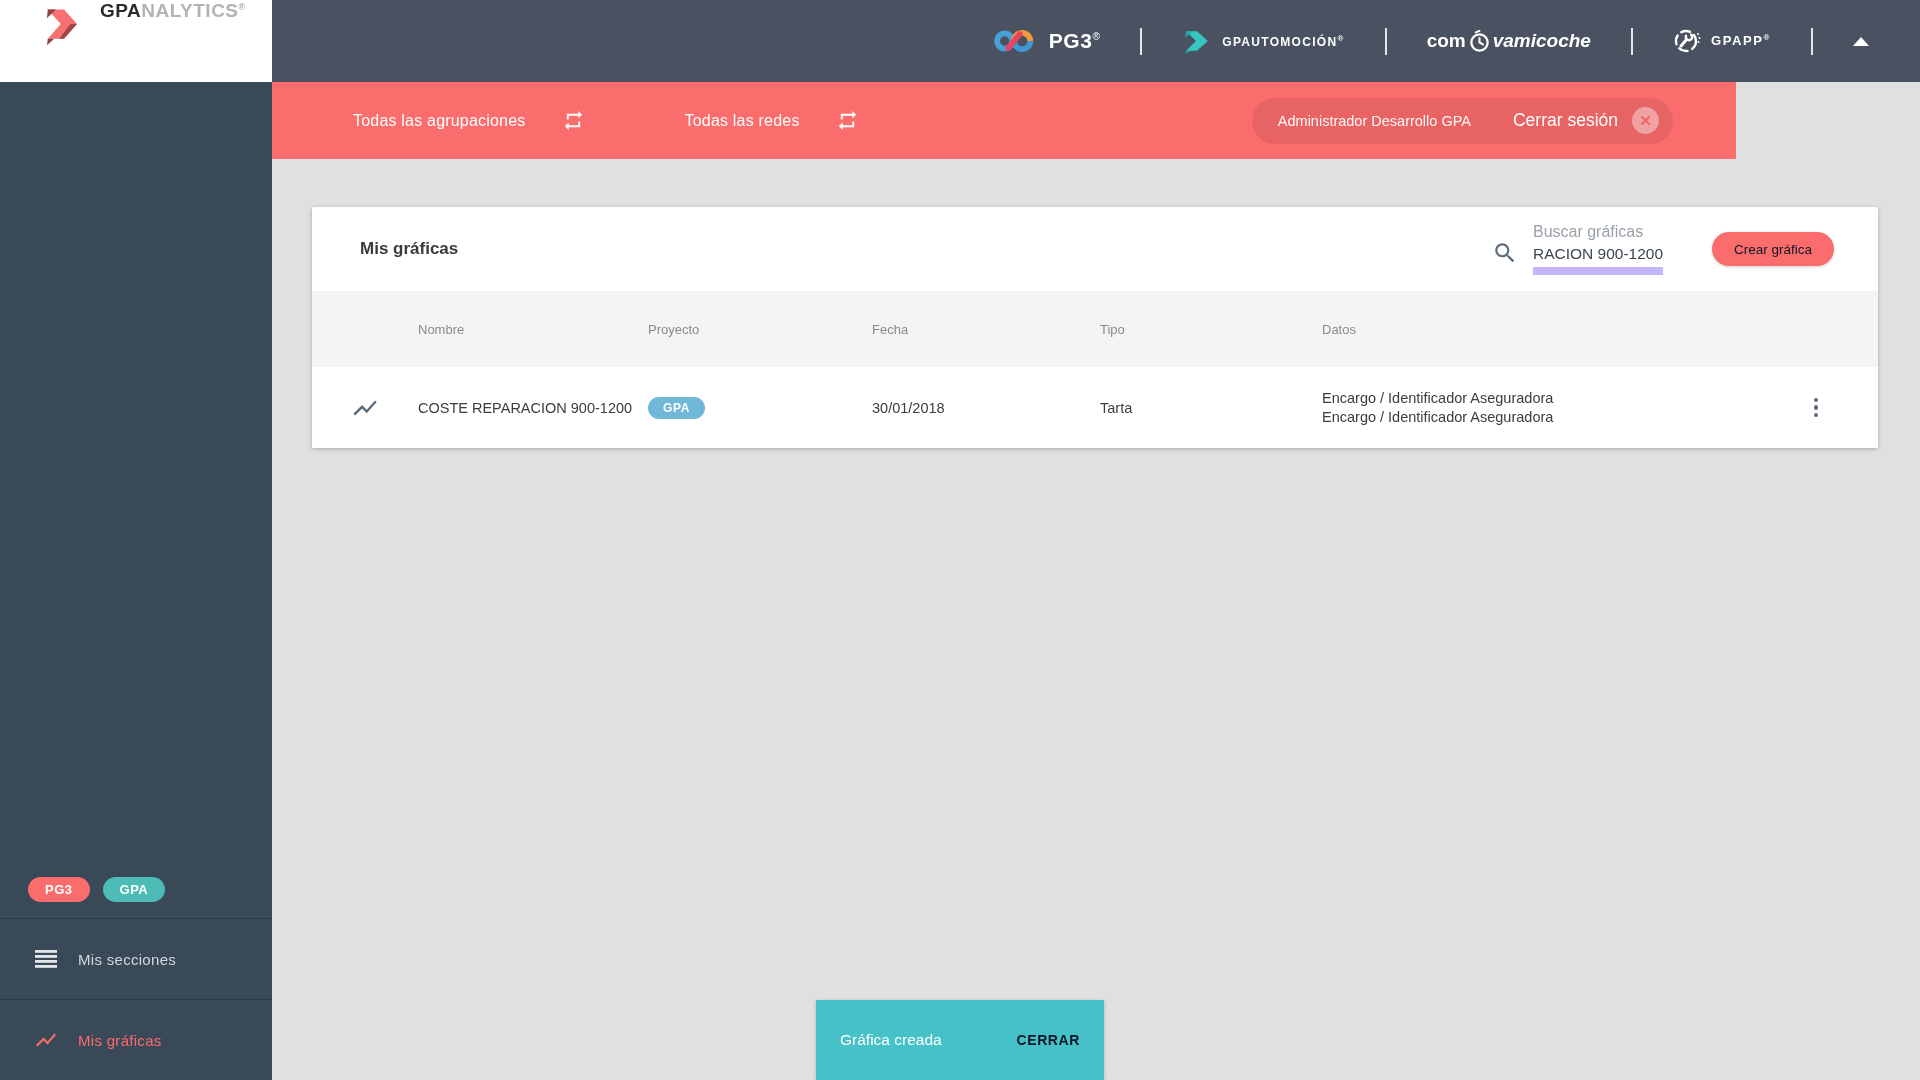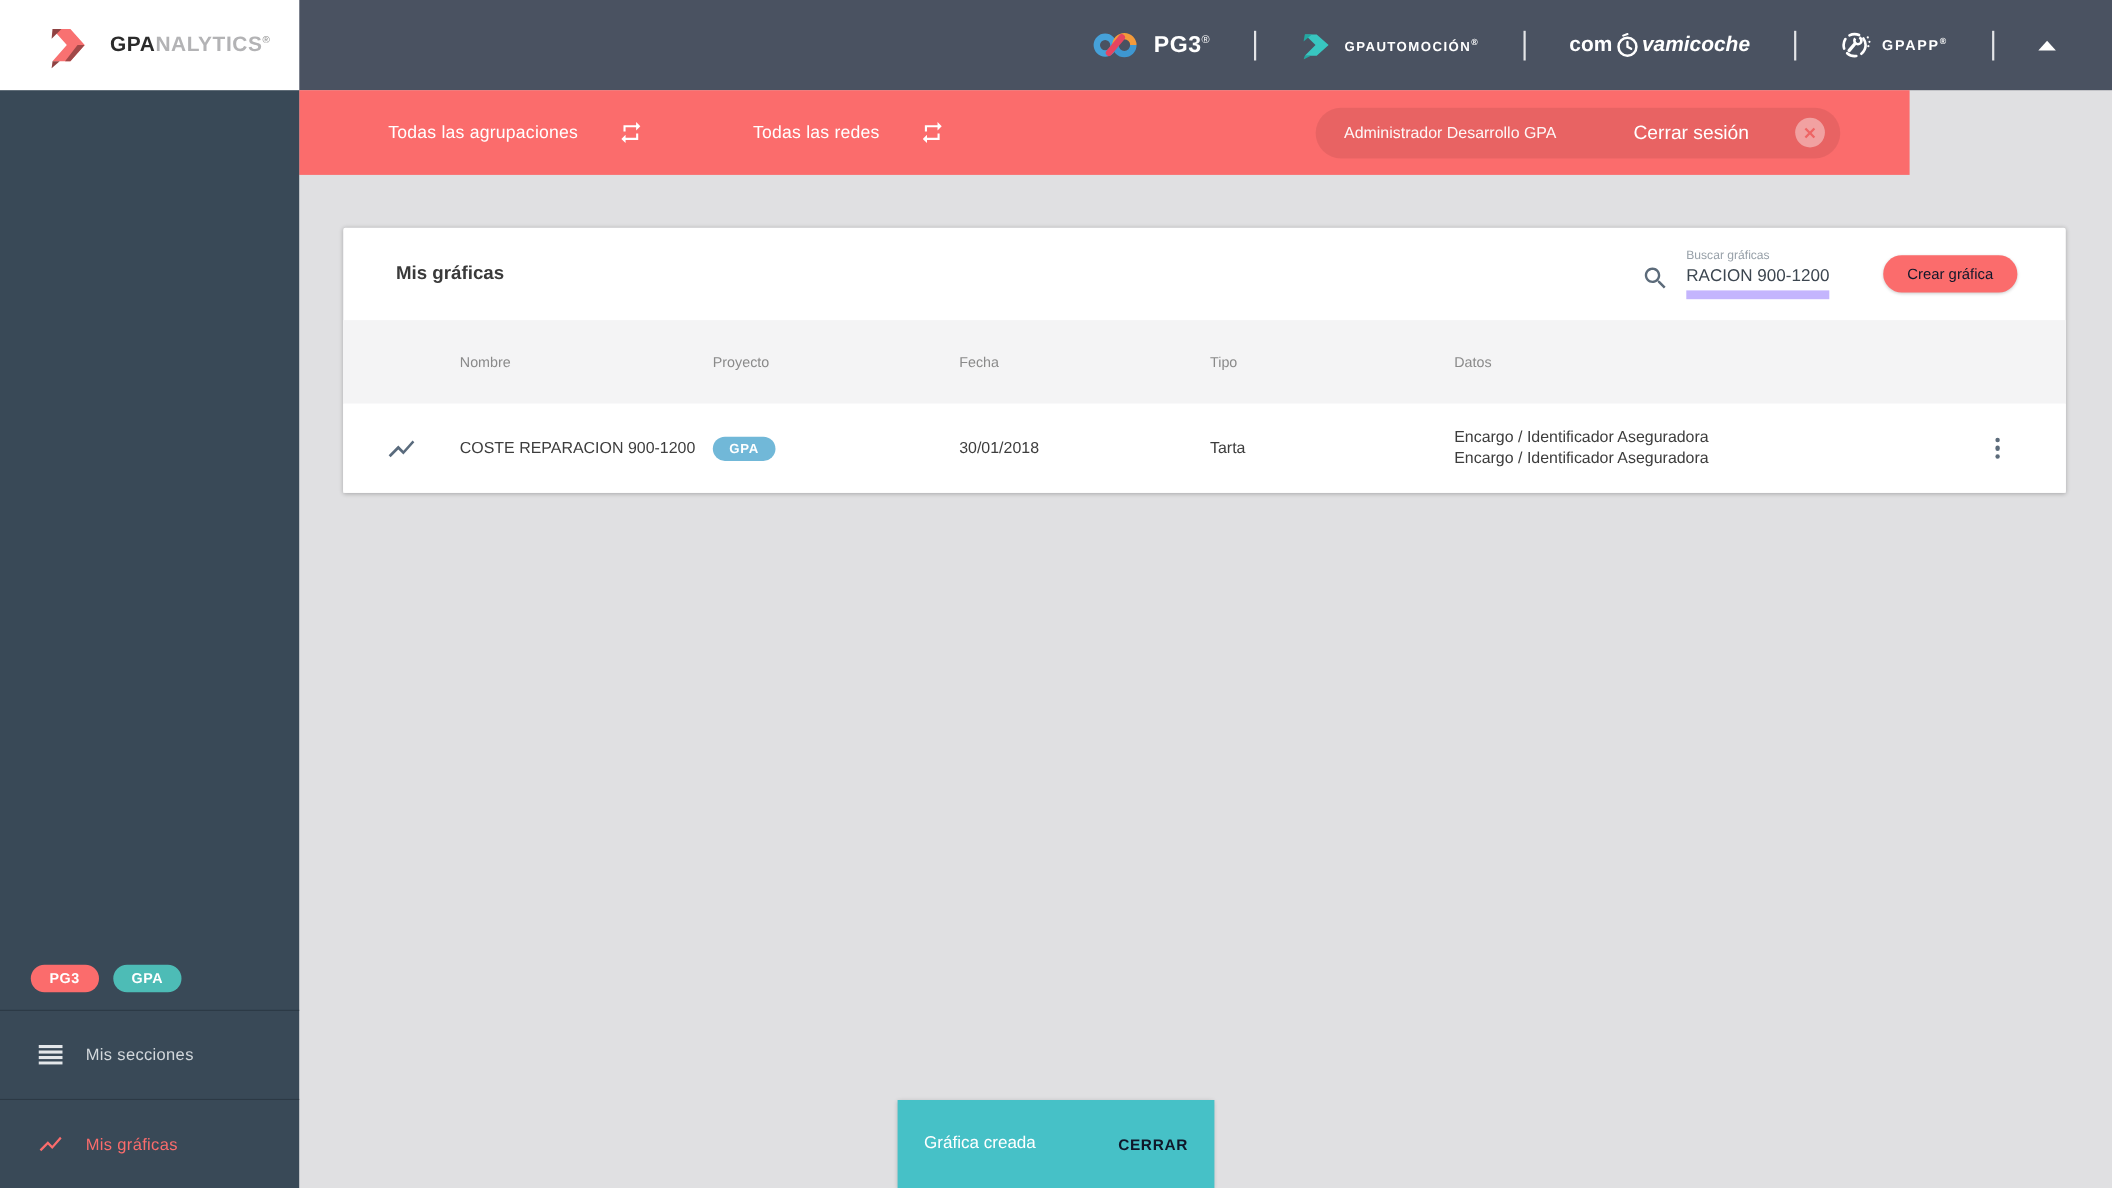--- a/index.html
+++ b/index.html
@@ -1,21 +1,21 @@
 <!DOCTYPE html>
 <html><head>
 <meta charset="utf-8">
 <style>
   * { margin:0; padding:0; box-sizing:border-box; }
   html,body { width:1920px; height:1080px; overflow:hidden; }
   body { font-family:"Liberation Sans", sans-serif; background:#e0e0e2; position:relative; }
 
   
   .sidebar { position:absolute; left:0; top:0; width:272px; height:1080px; background:#394957; display:flex; flex-direction:column; z-index:5; }
-  .logo-block { height:82px; background:#ffffff; display:flex; align-items:center; padding-left:38px; }
+  .logo-block { height:82px; background:#ffffff; display:flex; align-items:flex-start; padding-left:38px; }
   .logo-text { margin-left:10px; font-size:19px; letter-spacing:.5px; white-space:nowrap; }
   .logo-text .b { font-weight:bold; color:#2b2b2b; }
   .logo-text .l { color:#b3b3b5; font-weight:600; }
   .logo-text sup { font-size:9px; color:#8a8a8a; }
   .side-spacer { flex:1; }
   .side-badges { display:flex; gap:13px; padding:0 0 16px 28px; }
   .pill-badge { color:#fff; font-size:13px; font-weight:bold; padding:5px 17px; border-radius:14px; letter-spacing:.5px; }
   .pill-badge.red { background:#fb6c6c; }
   .pill-badge.teal { background:#4dbcb6; }
   .side-divider { height:1px; background:#2c3945; width:100%; }
@@ -40,33 +40,33 @@
   .caret-up { width:0; height:0; border-left:8px solid transparent; border-right:8px solid transparent; border-bottom:9px solid #ffffff; cursor:pointer; }
 
   
   .filterbar { position:absolute; left:272px; top:82px; width:1464px; height:77px; background:#fb6c6c; display:flex; align-items:center; }
   .filter-label { color:#fff; font-size:16px; letter-spacing:.2px; cursor:pointer; }
   .swap-icon { display:flex; cursor:pointer; }
   .f1 { margin-left:81px; }
   .i1 { margin-left:36px; }
   .f2 { margin-left:100px; }
   .i2 { margin-left:36px; }
-  .session-pill { margin-left:auto; margin-right:63px; height:46px; border-radius:23px; background:rgba(0,0,0,.075); display:flex; align-items:center; padding:0 14px 0 26px;gap:28px; }
+  .session-pill { margin-left:auto; margin-right:63px; height:46px; border-radius:23px; background:rgba(0,0,0,.075); display:flex; align-items:center; padding:0 14px 0 26px; }
   .session-user { color:#ffffff; font-size:14.5px; opacity:.95; }
   .session-logout { color:#fff; font-size:17.5px; margin-left:42px; cursor:pointer; }
   .x-circle { width:27px; height:27px; border-radius:50%; background:rgba(255,255,255,.4); color:#ee6464; font-size:15px; font-weight:bold; display:flex; align-items:center; justify-content:center; margin-left:14px; cursor:pointer; }
 
   
   .card { position:absolute; left:312px; top:207px; width:1566px; background:#fff; border-radius:2px; box-shadow:0 1px 4px rgba(0,0,0,.25); }
   .card-header { height:84px; display:flex; align-items:center; }
   .card-title { font-size:17px; color:#3a3a3a; padding-left:48px; }
   .search-zone { margin-left:auto; display:flex; align-items:center; margin-right:44px; }
   .search-icon-wrap { display:flex; margin-right:15px; margin-top:8px; }
   .input-wrap { width:130px; position:relative; }
-  .input-label { font-size:11px; color:#98a1a9; display:block; margin-bottom:2px; }
+  .input-label { font-size:16px; color:#98a1a9; display:block; margin-bottom:2px; }
   .search-input { width:100%; border:none; outline:none; border-bottom:8px solid #c4b5fd; font-size:15.5px; color:#3c4650; padding:2px 0 4px 0; font-family:"Liberation Sans", sans-serif; background:transparent; }
   .create-btn { margin-left:49px; height:34px; border:none; border-radius:17px; background:#fb6c6c; color:#0f172a; font-size:13.5px; padding:0 22px; cursor:pointer; font-family:"Liberation Sans", sans-serif; box-shadow:0 1px 3px rgba(0,0,0,.2); }
 
   
   .tgrid { display:grid; grid-template-columns:106px 230px 224px 228px 222px 473px 1fr; align-items:center; }
   .thead { height:76px; background:#f4f4f5; }
   .thead .th { font-size:13px; color:#8a8a8a; }
   .trow { height:81px; background:#fff; cursor:pointer; }
   .trow .cell { font-size:14.5px; color:#3d3d3d; }
   .row-icon-cell { display:flex; justify-content:center; }

